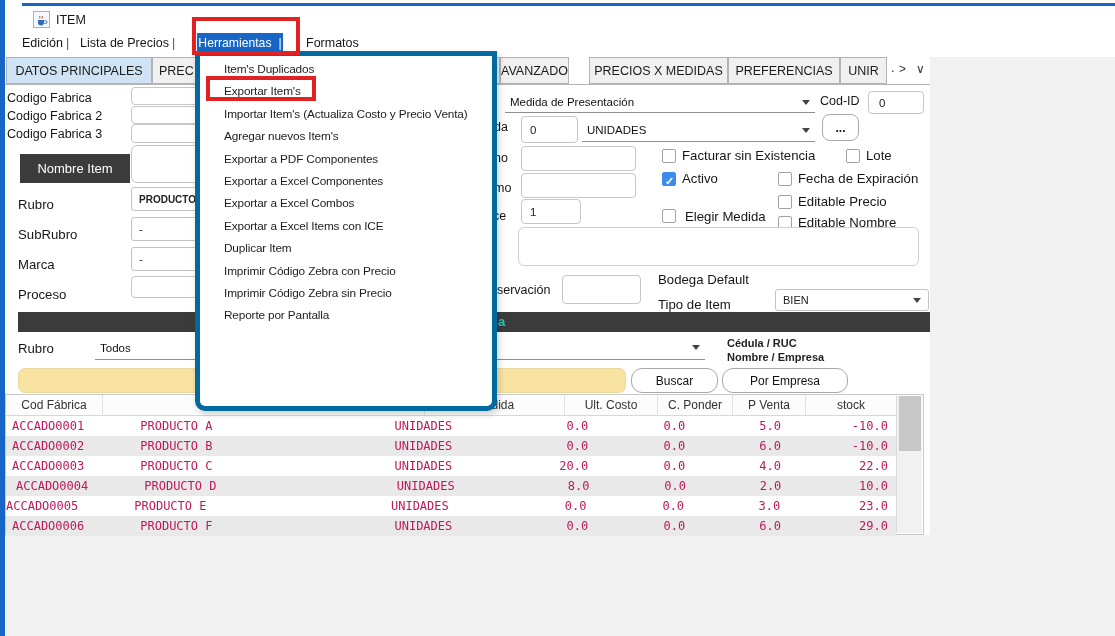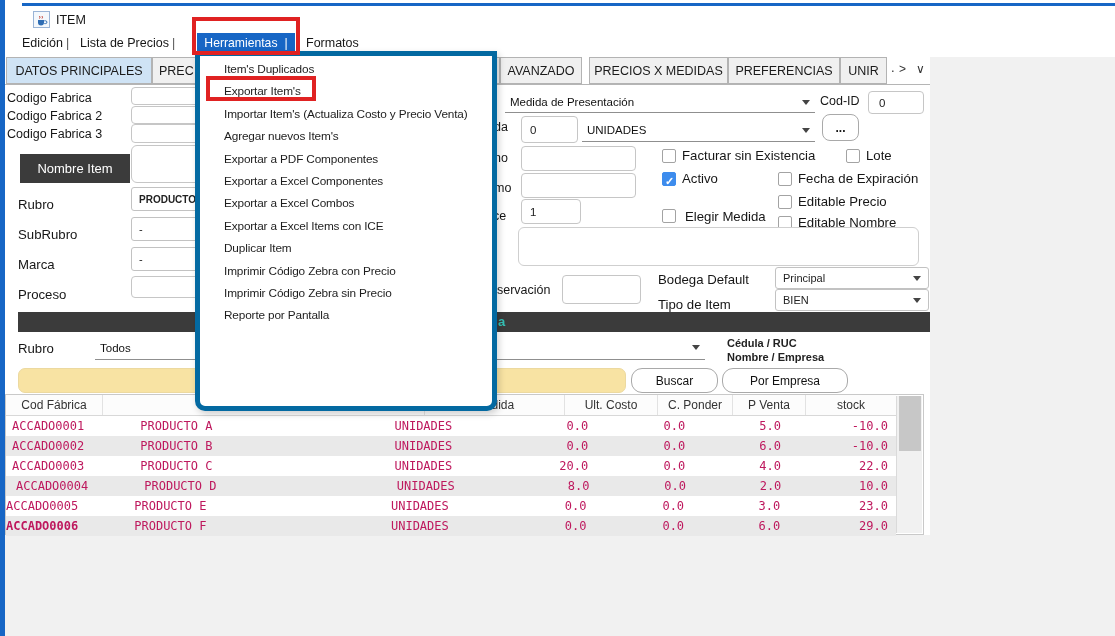--- a/index.html
+++ b/index.html
@@ -50,32 +50,32 @@
         <path d="M11.3 9.8 h1.2 a1.4 1.4 0 0 1 0 2.8 h-1.2" fill="none" stroke="#2e6db4"></path>
         <path d="M6.5 7.5 q1 -1.2 0 -2.4 M9 7.5 q1 -1.2 0 -2.4" stroke="#c0392b" fill="none"></path>
       </svg>
   </span>
   <span class="abs lbl" style="left:56px;top:13px;">ITEM</span>
 
   <span class="abs lbl" style="left:22px;top:36px;">Edición</span>
   <span class="abs lbl" style="left:66px;top:36px;color:#555;">|</span>
   <span class="abs lbl" style="left:80px;top:36px;">Lista de Precios</span>
   <span class="abs lbl" style="left:172px;top:36px;color:#555;">|</span>
-  <div class="abs" style="left:197px;top:33px;width:98px;height:20px;background:#1766c5;display:flex;align-items:center;justify-content:center;gap:7px;">
+  <div class="abs" style="left:197px;top:33px;width:86px;height:20px;background:#1766c5;display:flex;align-items:center;justify-content:center;gap:7px;">
     <span style="font-size:12.2px;color:#fff;">Herramientas</span>
     <span style="font-size:12.2px;color:#fff;">|</span>
   </div>
   <span class="abs lbl" style="left:306px;top:36px;">Formatos</span>
 
   <div class="tab sel" style="left:6px;width:146px;">DATOS PRINCIPALES</div>
   <div class="tab" style="left:152px;width:348px;justify-content:space-between;padding:0 6px;">
     <span>PREC</span>
     <span>S</span>
   </div>
-  <div class="tab" style="left:500px;width:82px;">AVANZADO</div>
+  <div class="tab" style="left:500px;width:69px;">AVANZADO</div>
   <div class="tab" style="left:589px;width:139px;">PRECIOS X MEDIDAS</div>
   <div class="tab" style="left:728px;width:112px;">PREFERENCIAS</div>
   <div class="tab" style="left:840px;width:47px;">UNIR</div>
   <span class="abs" style="left:891px;top:60px;font-size:13px;color:#333;">.</span>
   <span class="abs" style="left:899px;top:62px;font-size:12px;color:#333;">&gt;</span>
   <span class="abs" style="left:916px;top:62px;font-size:12px;color:#333;">∨</span>
   <div class="abs" style="left:5px;top:84px;width:925px;height:1px;background:#b5b5b5;"></div>
 
   <span class="abs lbl" style="left:7px;top:91px;">Codigo Fabrica</span>
   <span class="abs lbl" style="left:7px;top:109px;">Codigo Fabrica 2</span>
@@ -144,24 +144,20 @@
   <span class="abs lbl13" style="left:682px;top:208px;background:#fff;padding:1px 3px;">Elegir Medida</span>
   <div class="abs cb" style="left:778px;top:216px;"></div>
   <span class="abs lbl13" style="left:798px;top:215px;">Editable Nombre</span>
 
   <div class="abs field" style="left:518px;top:227px;width:401px;height:39px;border-radius:6px;border-color:#cfcfcf;"></div>
 
   <span class="abs frag" style="left:497px;top:283px;">servación</span>
   <div class="abs field" style="left:562px;top:275px;width:79px;height:29px;"></div>
   <span class="abs lbl13" style="left:658px;top:272px;">Bodega Default</span>
   <span class="abs lbl13" style="left:658px;top:297px;">Tipo de Item</span>
-  <div class="abs combo" style="left:775px;top:267px;width:154px;height:22px;">
-    <span>Principal</span>
-    <span class="arrow"></span>
-  </div>
   <div class="abs combo" style="left:775px;top:289px;width:154px;height:22px;">
     <span>BIEN</span>
     <span class="arrow"></span>
   </div>
 
   <div class="abs" style="left:18px;top:312px;width:912px;height:20px;background:#3b3b3b;"></div>
   <span class="abs" style="left:498px;top:314px;font-size:13px;font-weight:bold;color:#35c0b5;z-index:2;">a</span>
 
   <span class="abs lbl13" style="left:18px;top:341px;">Rubro</span>
   <div class="abs ucombo" style="left:95px;top:336px;width:232px;height:24px;">
@@ -229,21 +225,21 @@
     <div class="trow mono">
       <div class="cell c0" style="">ACCADO0005</div>
       <div class="cell c1" style="padding-left:12px;">PRODUCTO E</div>
       <div class="cell c2" style="padding-left:2px;">UNIDADES</div>
       <div class="cell c3 num">0.0</div>
       <div class="cell c4 num">0.0</div>
       <div class="cell c5 num">3.0</div>
       <div class="cell c6 num">23.0</div>
     </div>
     <div class="trow alt mono">
-      <div class="cell c0" style="padding-left:0;font-weight:bold;">ACCADO0006</div>
+      <div class="cell c0" style="padding-left:6px;">ACCADO0006</div>
       <div class="cell c1" style="padding-left:12px;">PRODUCTO F</div>
       <div class="cell c2" style="padding-left:2px;">UNIDADES</div>
       <div class="cell c3 num">0.0</div>
       <div class="cell c4 num">0.0</div>
       <div class="cell c5 num">6.0</div>
       <div class="cell c6 num">29.0</div>
     </div>
     <div style="position:absolute;right:1px;top:1px;bottom:1px;width:26px;background:#f1f1f1;border-left:1px solid #dadada;">
       <div style="position:absolute;left:2px;top:0;width:22px;height:55px;background:#c7c7c7;"></div>
     </div>

